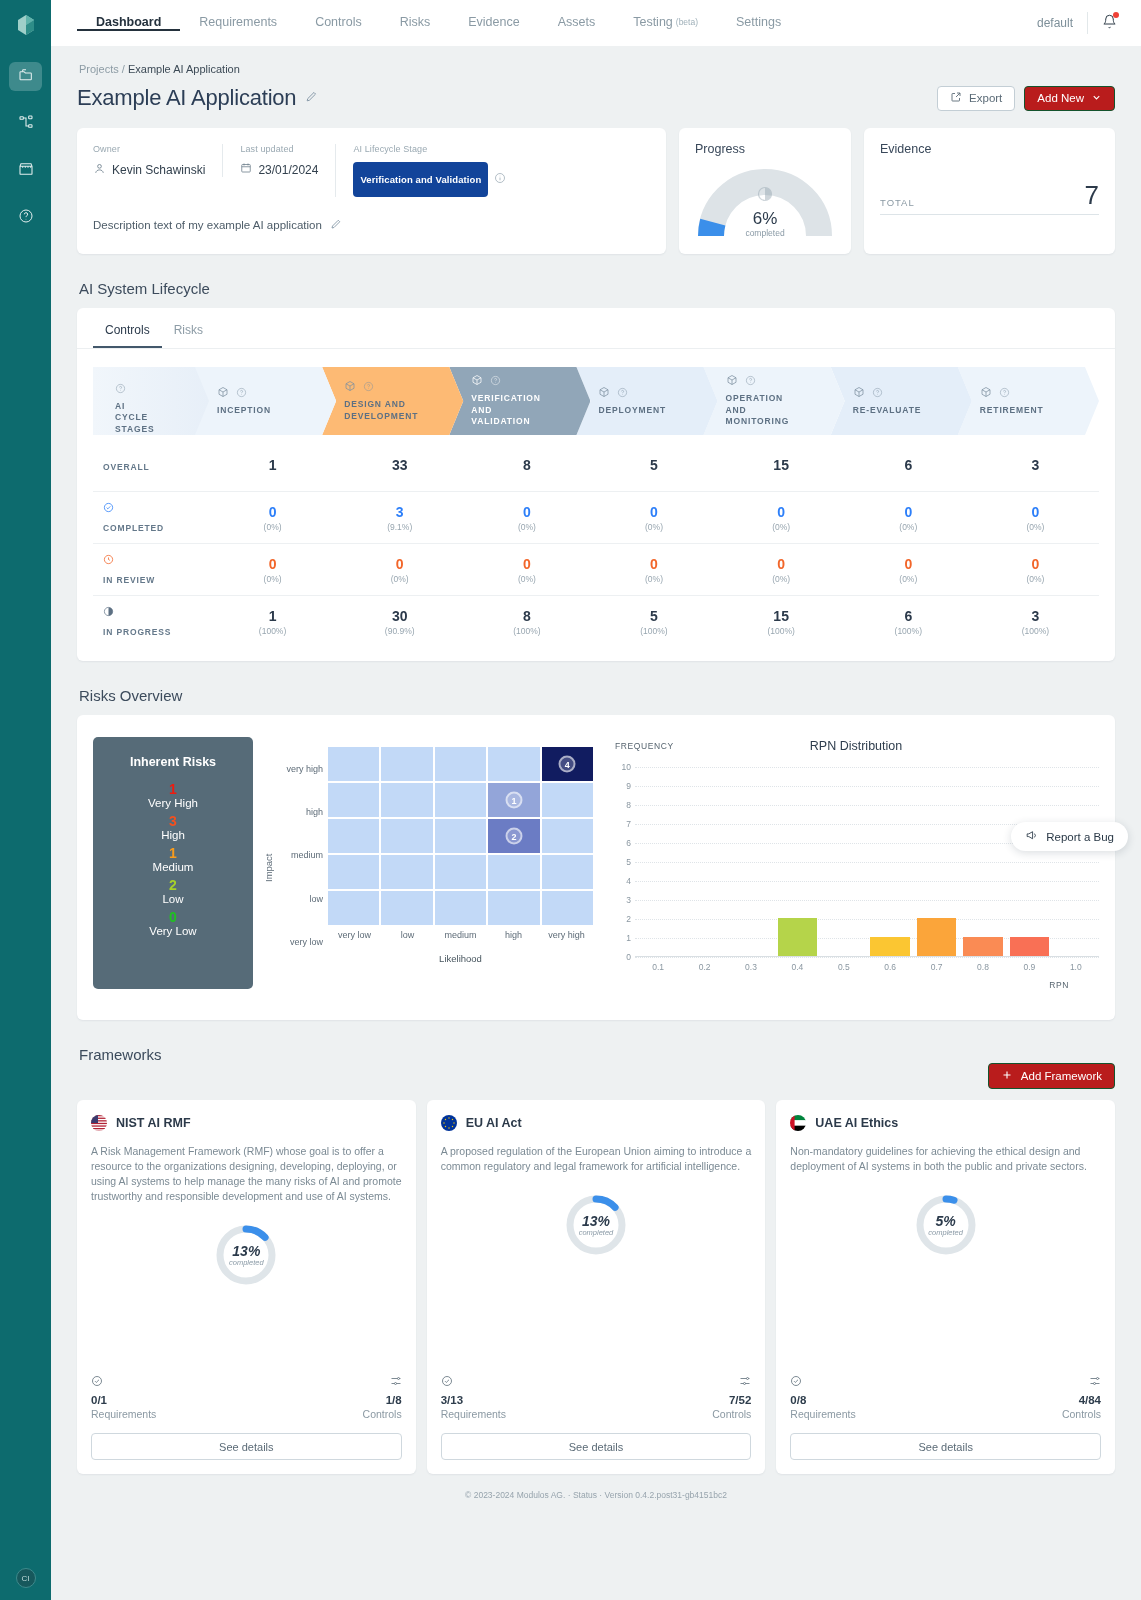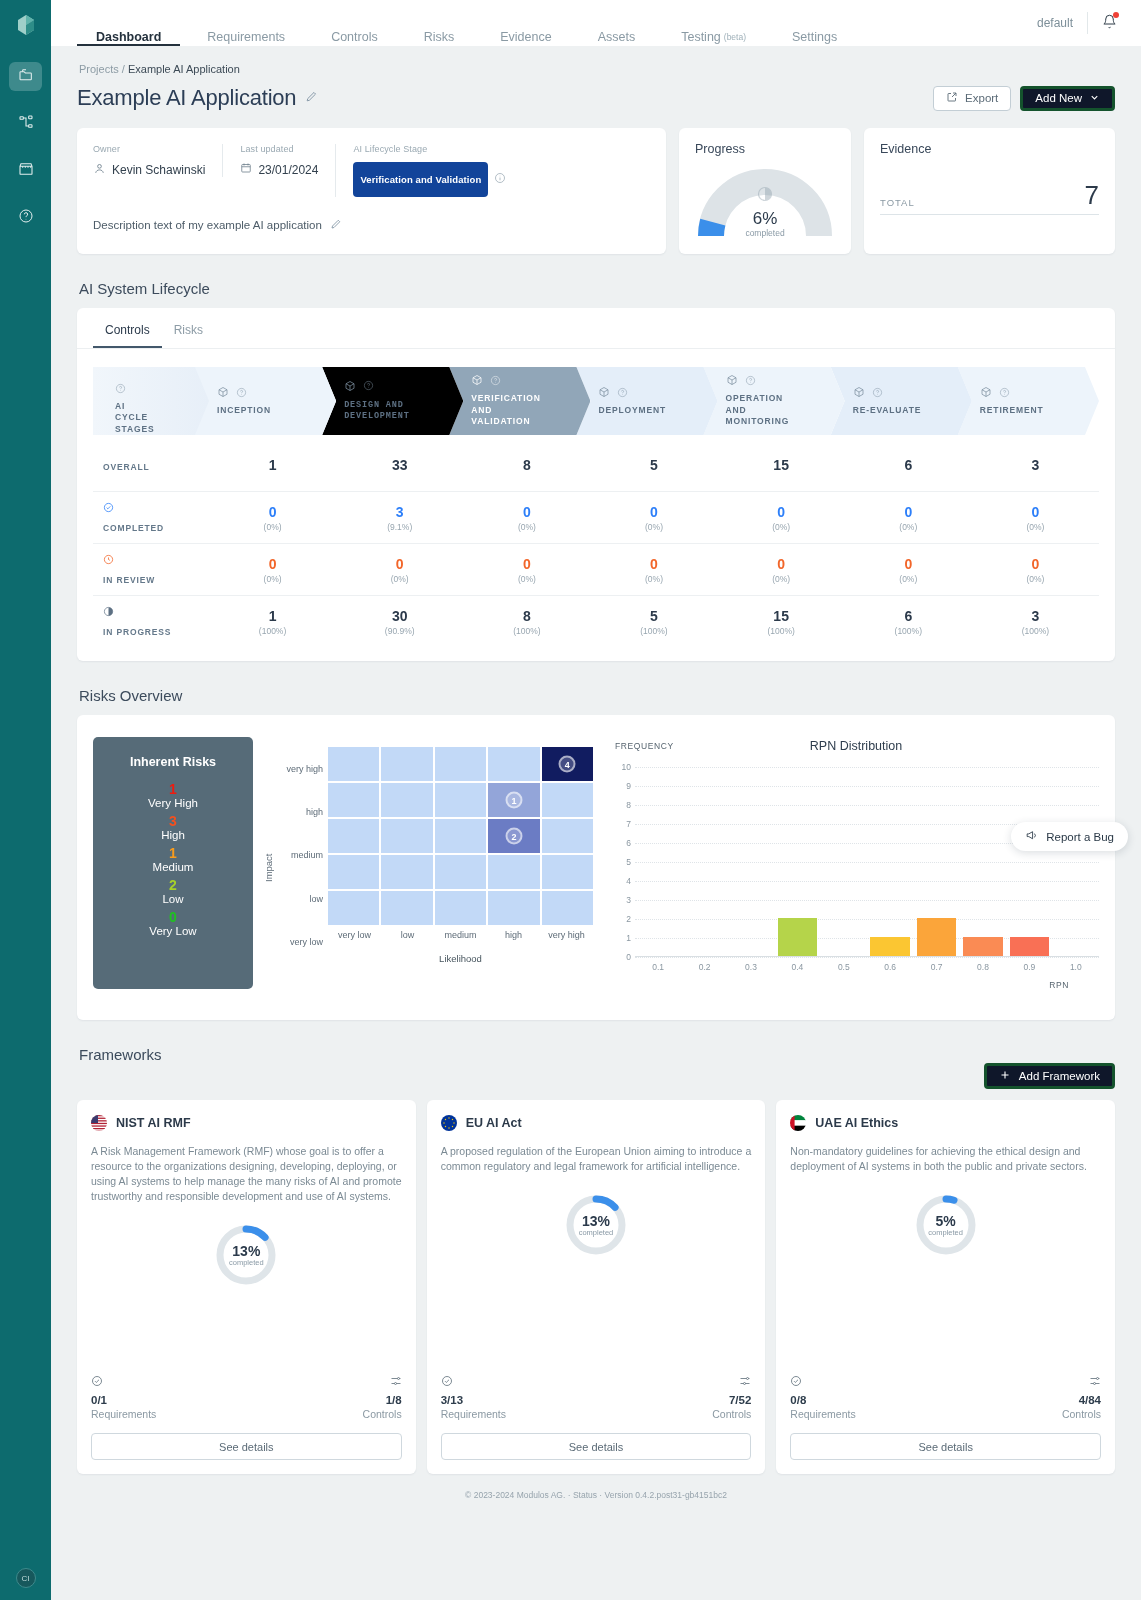--- a/index.html
+++ b/index.html
@@ -36,21 +36,21 @@
   }
 
   
   .main { flex: 1; display: flex; flex-direction: column; min-width: 0; }
 
   
   .topnav {
     height: 46px; background: #ffffff; display: flex; align-items: stretch;
     padding: 0 14px 0 26px; flex: 0 0 46px;
   }
-  .nav-tabs { display: flex; align-items: flex-end; gap: 8px; }
+  .nav-tabs { display: flex; align-items: center; gap: 0; }
   .nav-tab {
     display: flex; align-items: center; padding: 0 19px; font-size: 12.5px;
     color: #8a9aa4; cursor: pointer; border-bottom: 2px solid transparent;
     white-space: nowrap;
   }
   .nav-tab.active { color: #24313d; border-bottom-color: #24313d; font-weight: 600; }
   .nav-tab .beta { font-size: 8.5px; margin-left: 3px; color: #9fb0b9; }
   .nav-right { margin-left: auto; display: flex; align-items: center; gap: 0; }
   .nav-user { font-size: 12px; color: #7d8f99; padding-right: 14px; }
   .nav-divider { width: 1px; height: 22px; background: #e2e8ea; }
@@ -66,21 +66,21 @@
   .crumbs b { color: #3c4a56; font-weight: 400; }
   .title-row { display: flex; align-items: center; margin-top: 10px; }
   .page-title { font-size: 22px; color: #2c3e56; font-weight: 400; letter-spacing: -.2px; }
   .pencil { margin-left: 9px; color: #7f93a3; cursor: pointer; }
   .title-actions { margin-left: auto; display: flex; gap: 9px; align-items: center; }
   .btn {
     font-size: 11.5px; border-radius: 4px; padding: 0 12px; height: 25px;
     display: inline-flex; align-items: center; gap: 7px; cursor: pointer;
   }
   .btn-outline { border: 1px solid #c3ced5; background: #fff; color: #5b6b77; }
-  .btn-primary { background: #0f172a; color: #fff; border: 3px solid #14532d; min-width: 88px; justify-content: space-between;}
+  .btn-primary { background: #b91c1c; color: #fff; border: 1px solid #14532d; min-width: 88px; justify-content: space-between;}
 
   
   .strip { display: flex; gap: 13px; margin-top: 17px; }
   .card { background: #fff; border-radius: 6px; box-shadow: 0 1px 2px rgba(40,60,80,.07); }
   .card-info { flex: 0 0 589px; height: 126px; padding: 16px 16px; }
   .meta-row { display: flex; align-items: flex-start; }
   .meta-col { padding-right: 17px; }
   .meta-col + .meta-col { border-left: 1px solid #e5eaed; padding-left: 17px; }
   .meta-label { font-size: 9px; color: #9aa9b2; letter-spacing: .1px; }
   .meta-val { display: flex; align-items: center; gap: 6px; margin-top: 8px; font-size: 12px; color: #33414e; }
@@ -185,21 +185,21 @@
   }
 
   
   .fw-head { display: flex; margin: 26px 0 11px 2px; flex-direction: column; }
   .fw-cards { display: flex; gap: 11px; }
   .fw-card { flex: 1; background: #fff; border-radius: 6px; box-shadow: 0 1px 2px rgba(40,60,80,.07);
              padding: 15px 14px 14px; display: flex; flex-direction: column; height: 374px; }
   .fw-title { display: flex; align-items: center; gap: 9px; font-size: 12.5px; color: #2c3a4a; font-weight: 600;}
   .flag { width: 16px; height: 16px; border-radius: 50%; overflow: hidden; position: relative; flex: 0 0 16px;}
   .fw-desc { font-size: 10.5px; line-height: 1.42; color: #7b8a94; margin-top: 13px; }
-  .fw-ring { margin: 18px auto 0; position: relative; width: 66px; height: 66px; }
+  .fw-ring { margin: 18px auto 0; position: relative; width: 66px; height: 66px; font-style: italic; }
   .fw-ring-label { position: absolute; inset: 0; display: flex; flex-direction: column;
                    align-items: center; justify-content: center; }
   .fw-pct { font-size: 14px; color: #2b3a4b; font-weight: 700; }
   .fw-sub { font-size: 7.5px; color: #8a9aa6; margin-top: -1px; }
   .fw-stats { display: flex; justify-content: space-between; margin-top: auto; }
   .fw-stat .si { color: #5d6d79; margin-bottom: 4px; display: block; }
   .fw-stat .sv { font-size: 11.5px; color: #2e3d4c; font-weight: 700; }
   .fw-stat .sl { font-size: 10.5px; color: #8b99a3; margin-top: 2px; }
   .fw-stat.right { text-align: right; }
   .fw-details {
@@ -451,21 +451,21 @@
                       <path d="M12 12l8-4.5M12 12v9M12 12L4 7.5"></path>
                     </svg></span>
                   <span><svg width="11" height="11" viewBox="0 0 24 24" fill="none" stroke="currentColor" stroke-width="1.5" opacity=".7">
                       <circle cx="12" cy="12" r="9"></circle>
                       <path d="M9.8 9.6a2.3 2.3 0 1 1 2.9 2.3c-.5.2-.7.6-.7 1.1v.4"></path>
                       <circle cx="12" cy="16.4" r=".8" fill="currentColor" stroke="none"></circle>
                     </svg></span>
                 </div>
                 <div class="arrow-txt">INCEPTION</div>
               </div>
-              <div class="arrow" style="background: #000000; clip-path: polygon(0px 0px, calc(100% - 14px) 0px, 100% 50%, calc(100% - 14px) 100%, 0px 100%, 14px 50%); margin-left: -14px; z-index: 9; font-family: Liberation Mono, monospace;">
+              <div class="arrow" style="background: #fdba74; clip-path: polygon(0px 0px, calc(100% - 14px) 0px, 100% 50%, calc(100% - 14px) 100%, 0px 100%, 14px 50%); margin-left: -14px; z-index: 9;">
                 <div class="arrow-icons">
                   <span><svg width="12" height="12" viewBox="0 0 24 24" fill="none" stroke="currentColor" stroke-width="1.5">
                       <path d="M12 3l8 4.5v9L12 21l-8-4.5v-9z"></path>
                       <path d="M12 12l8-4.5M12 12v9M12 12L4 7.5"></path>
                     </svg></span>
                   <span><svg width="11" height="11" viewBox="0 0 24 24" fill="none" stroke="currentColor" stroke-width="1.5" opacity=".7">
                       <circle cx="12" cy="12" r="9"></circle>
                       <path d="M9.8 9.6a2.3 2.3 0 1 1 2.9 2.3c-.5.2-.7.6-.7 1.1v.4"></path>
                       <circle cx="12" cy="16.4" r=".8" fill="currentColor" stroke="none"></circle>
                     </svg></span>

